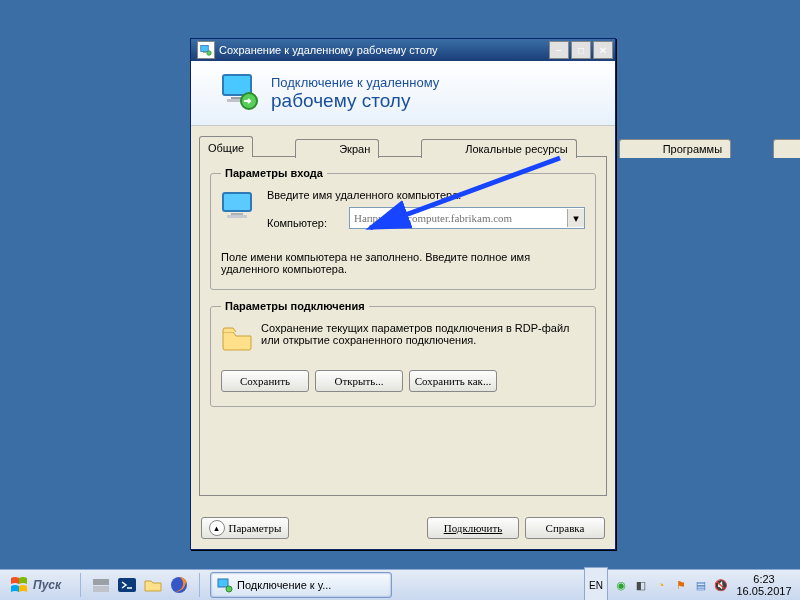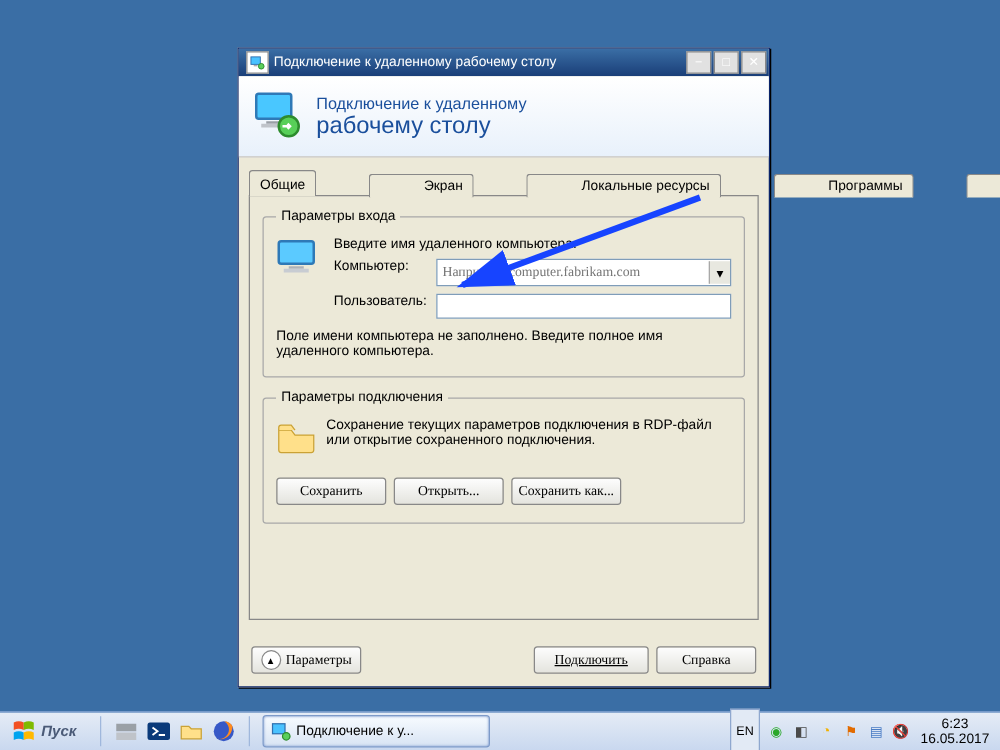--- a/index.html
+++ b/index.html
@@ -8,38 +8,38 @@
   .ann-arrow{position:absolute; pointer-events:none;}
   
   .dlg{position:absolute;left:190px;top:38px;width:424px;height:510px;background:#ece9d8;border:1px solid #0a246a;box-shadow:1px 1px 0 #000;}
   .titlebar{height:22px;background:linear-gradient(#3a6ea5,#1a3e78);color:#fff;display:flex;align-items:center;padding:0 2px;font-size:11px;}
   .titlebar .ticon{width:16px;height:16px;margin:0 4px;background:#fff;border:1px solid #888;display:flex;align-items:center;justify-content:center;}
   .titlebar .ticon svg{width:12px;height:12px;}
   .titlebar .ttext{flex:1;white-space:nowrap;overflow:hidden;}
   .titlebar .tbtns{display:flex;gap:2px;}
   .tbtn{width:18px;height:16px;background:#e1e1e1;border:1px solid #888;display:flex;align-items:center;justify-content:center;font-size:10px;font-family:Arial;}
   
-  .banner{height:64px;background:linear-gradient(#ffffff,#e8f1fb);display:flex;align-items:center;padding:0 8px;border-bottom:1px solid #c9c9c9;}
+  .banner{height:64px;background:linear-gradient(#ffffff,#e8f1fb);display:flex;align-items:center;padding:0 26px;border-bottom:1px solid #c9c9c9;}
   .banner-ico{width:44px;height:44px;margin-right:10px;}
   .banner-txt .l1{color:#1a4f9c;font-size:13px;}
   .banner-txt .l2{color:#1a4f9c;font-size:19px;font-weight:normal;}
   
   .tabs-wrap{position:relative;margin:8px 8px 0 8px;}
   .tabs{display:flex;align-items:flex-end;height:22px;gap:42px;}
   .tab{padding:3px 8px;border:1px solid #888;border-bottom:none;background:#ece9d8;font-size:11px;white-space:nowrap;position:relative;top:1px;border-radius:3px 3px 0 0;}
   .tab.sel{background:#ece9d8;z-index:2;padding-top:5px;}
   .tab:not(.sel){top:2px;padding-left:43px;}
   .tabscroll{display:flex;margin-left:auto;}
   .tsb{width:16px;height:18px;border:1px solid #888;background:#ece9d8;display:flex;align-items:center;justify-content:center;font-size:10px;}
   .tab-panel{border:1px solid #888;background:#ece9d8;padding:10px;height:340px;box-sizing:border-box;}
   
   fieldset{border:1px solid #a8a8a8;border-radius:3px;margin:0 0 10px 0;padding:10px 10px 14px 10px;}
-  fieldset legend{padding:0 4px;font-size:11px;}
+  fieldset legend{padding:0 4px;font-size:11px;font-weight:bold;}
   .pc-ico{float:left;width:38px;height:30px;margin:2px 8px 30px 0;}
-  .field-row{display:flex;align-items:flex-start;margin:6px 0;}
+  .field-row{display:flex;align-items:flex-end;margin:6px 0;}
   .field-row label{width:82px;}
   .combo{flex:1;height:20px;border:1px solid #7f9db9;background:#fff;display:flex;align-items:center;position:relative;}
   .combo input{flex:1;border:none;font:11px Tahoma;color:#999;padding:0 4px;outline:none;background:transparent;}
   .combo .dd{width:16px;height:18px;border-left:1px solid #a8a8a8;display:flex;align-items:center;justify-content:center;background:#e8e8e0;}
   input.text{flex:1;height:18px;border:1px solid #7f9db9;font:11px Tahoma;padding:0 4px;}
   .hint{margin-top:8px;clear:both;}
   .folder-ico{float:left;width:32px;height:28px;margin:2px 8px 18px 0;}
   .btnrow{clear:both;display:flex;gap:6px;}
   .btn{height:22px;min-width:88px;border:1px solid #888;background:linear-gradient(#fdfdfd,#e4e4de);border-radius:3px;font:11px Tahoma;padding:0 0;display:flex;align-items:center;justify-content:center;}
   
@@ -67,21 +67,21 @@
 <div class="dlg">
 
   <div class="titlebar">
     <div class="ticon">
       <svg viewBox="0 0 16 16">
           <rect x="1" y="2" width="10" height="8" fill="#4ac2ff" stroke="#3070b0"></rect>
           <rect x="4" y="11" width="4" height="1" fill="#888"></rect>
           <circle cx="12" cy="12" r="3" fill="#5bcf5b" stroke="#2d8c2d"></circle>
         </svg>
     </div>
-    <div class="ttext">Подключение к удаленному рабочему столу</div>
+    <div class="ttext">Сохранение к удаленному рабочему столу</div>
     <div class="tbtns">
       <div class="tbtn">−</div>
       <div class="tbtn">□</div>
       <div class="tbtn">✕</div>
     </div>
   </div>
 
   <div class="banner">
     <svg class="banner-ico" viewBox="0 0 44 44">
       <rect x="6" y="4" width="28" height="20" rx="2" fill="#49c7ff" stroke="#2e79b7" stroke-width="2"></rect>
@@ -123,24 +123,20 @@
         <div class="field-row">
           <label>Компьютер:</label>
           <div class="combo">
             <input placeholder="Например: computer.fabrikam.com" style="">
             <div class="dd">
               <span>▾</span>
             </div>
           </div>
         </div>
 
-        <div class="field-row">
-          <label>Пользователь:</label>
-          <input class="text" style="">
-        </div>
 
         <div class="hint">Поле имени компьютера не заполнено. Введите полное имя удаленного компьютера.</div>
       </fieldset>
 
       <fieldset>
         <legend>Параметры подключения</legend>
         <svg class="folder-ico" viewBox="0 0 32 28">
           <path d="M2 8 h10 l3 4 h15 v12 a2 2 0 0 1 -2 2 h-24 a2 2 0 0 1 -2 -2 z" fill="#ffe08a" stroke="#caa236"></path>
           <path d="M2 8 v-2 a2 2 0 0 1 2 -2 h8 l3 4" fill="#ffe08a" stroke="#caa236"></path>
         </svg>

